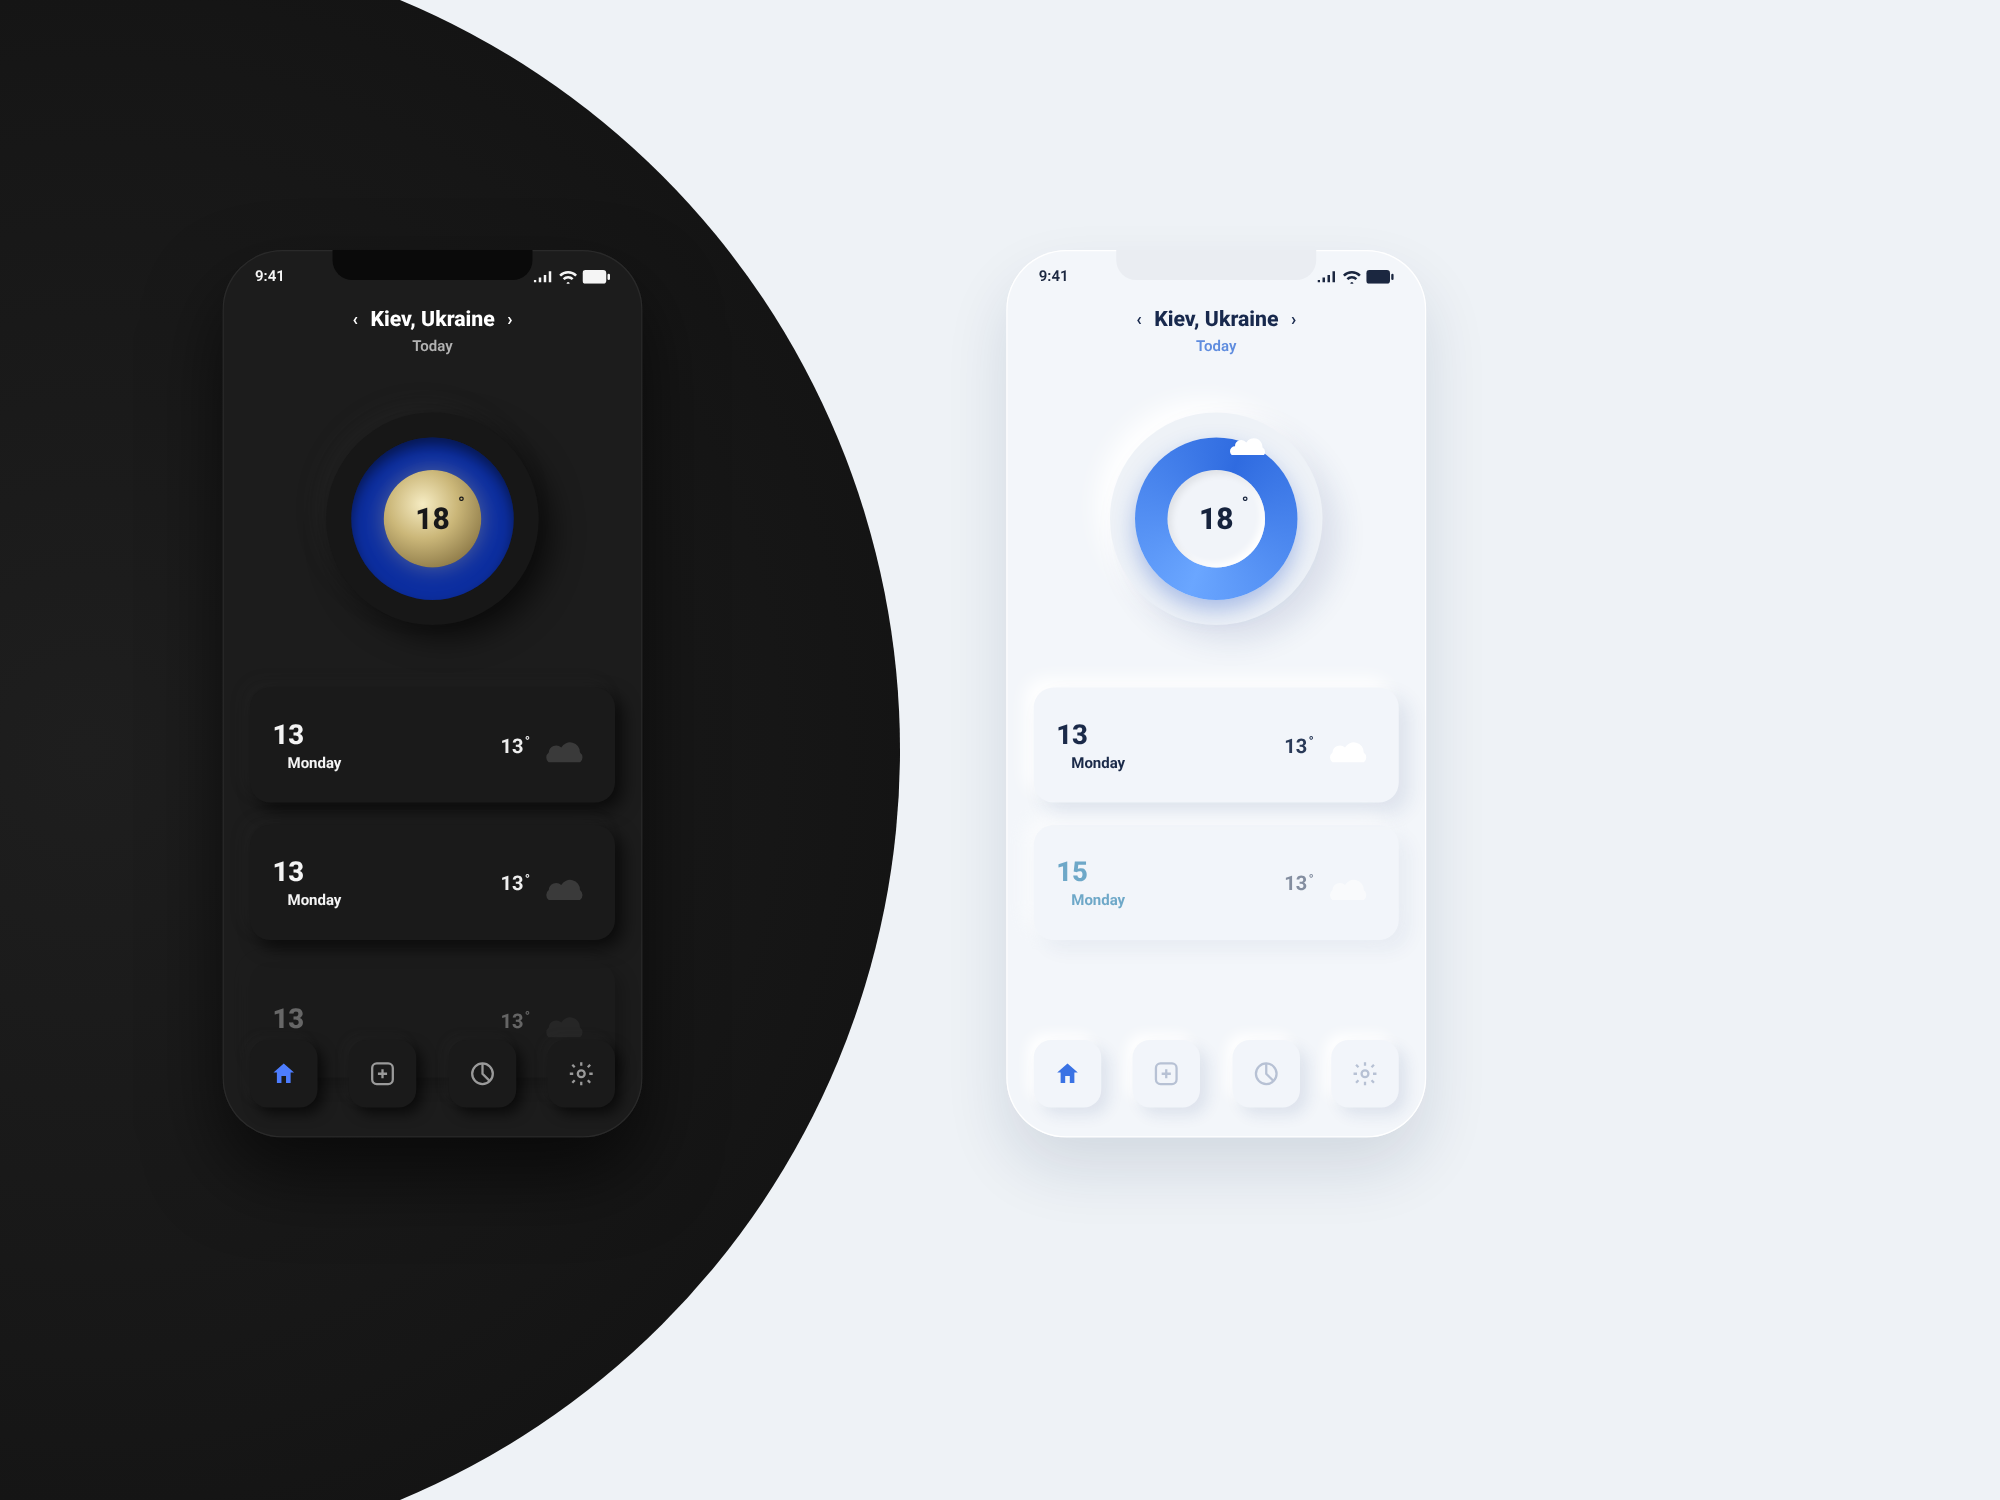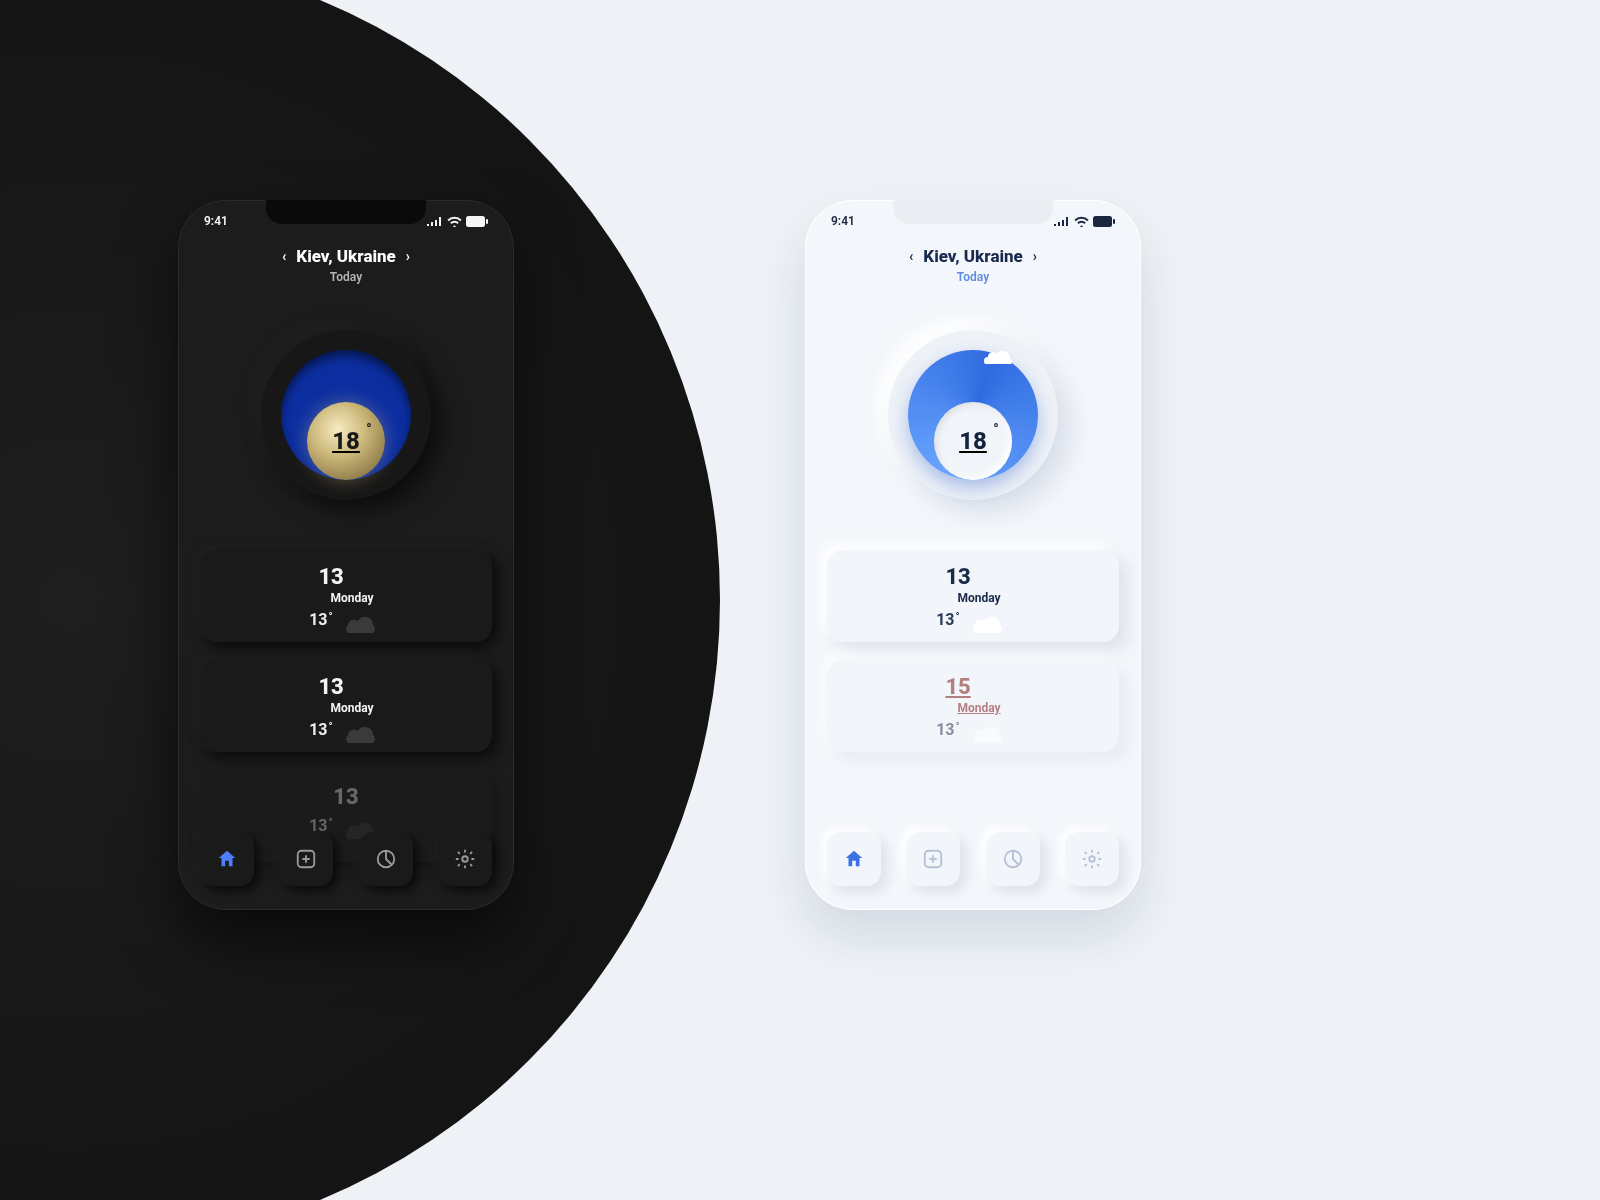--- a/index.html
+++ b/index.html
@@ -21,42 +21,42 @@
   .phone.dark .loc-row { color:#fff; }
   .phone.light .loc-row { color:#18294d; }
   .chev { font-size:14px; font-weight:700; cursor:pointer; }
   .sub { margin-top:4px; font-size:12px; font-weight:600; opacity:.8; }
   .phone.dark .sub { color:#d8d8d8; }
   .phone.light .sub { color:#3a72d8; }
   .dial-wrap { position:absolute; top:115px; left:50%; transform:translateX(-50%); width:200px; height:200px; display:flex; align-items:center; justify-content:center; }
   .dial-outer { width:170px; height:170px; border-radius:50%; display:flex; align-items:center; justify-content:center; }
   .phone.dark .dial-outer { background:#171717; box-shadow: 10px 10px 24px rgba(0,0,0,.6), -8px -8px 18px rgba(60,60,60,.15); }
   .phone.light .dial-outer { background:#eef2f7; box-shadow: 12px 12px 24px rgba(30,60,120,.12), -10px -10px 20px #ffffff; }
-  .dial-ring { width:130px; height:130px; border-radius:50%; display:flex; align-items:flex-end; justify-content:center; position:relative;text-decoration:underline; }
+  .dial-ring { width:130px; height:130px; border-radius:50%; display:flex; align-items:center; justify-content:center; position:relative; }
   .phone.dark .dial-ring { background:#0c2ea0; box-shadow: inset 0 6px 10px rgba(0,0,0,.5); }
   .phone.light .dial-ring { background: conic-gradient(from 200deg,#6aa6ff,#2f6be0,#6aa6ff); box-shadow: 0 8px 18px rgba(40,90,200,.35); }
   .dial-center { width:78px; height:78px; border-radius:50%; display:flex; align-items:center; justify-content:center; position:relative; }
   .phone.dark .dial-center { background: radial-gradient(circle at 40% 35%, #f6ecc3 0%, #cbb779 40%, #6d5a2e 100%); box-shadow: 0 0 18px rgba(255,230,150,.3); }
   .phone.light .dial-center { background:#f1f4f9; box-shadow: inset 3px 3px 6px rgba(0,0,0,.08), inset -3px -3px 6px #fff; }
   .dial-temp { font-weight:800; font-size:24px; position:relative; }
   .phone.dark .dial-temp { color:#18181a; }
   .phone.light .dial-temp { color:#16233d; }
   .dial-temp .deg { position:absolute; top:-6px; right:-12px; font-size:14px; }
   .ring-cloud { position:absolute; top:-12px; right:18px; }
   .cards { position:absolute; top:350px; left:22px; right:22px; display:flex; flex-direction:column; gap:18px; }
-  .card { height:92px; border-radius:16px; padding:14px 18px; display:flex; align-items:center; position:relative;flex-direction:column; }
+  .card { height:92px; border-radius:16px; padding:14px 18px; display:flex; align-items:center; justify-content:space-between; position:relative; }
   .phone.dark .card { background:#1a1a1a; box-shadow: 6px 6px 14px rgba(0,0,0,.6), -5px -5px 12px rgba(70,70,70,.1); }
   .phone.light .card { background:#f2f5fa; box-shadow: 8px 8px 16px rgba(30,60,120,.10), -7px -7px 14px #ffffff; }
   .card .left .date { font-weight:800; font-size:22px; }
   .card .left .day { font-weight:700; font-size:12px; margin-top:2px;margin-left:12px; }
   .phone.dark .card .left { color:#f4f4f4; }
   .phone.light .card .left { color:#1b2a49; }
   .card.faded { opacity:.35; }
   .phone.light .card.faded { opacity:.55; }
-  .phone.light .card.faded .left { color:#7f1d1d;text-decoration:underline; }
+  .phone.light .card.faded .left { color:#0369a1; }
   .card .right { display:flex; align-items:center; gap:8px; font-weight:700; font-size:16px; }
   .phone.dark .card .right { color:#eee; }
   .phone.light .card .right { color:#2a3a58; }
   .tabbar { position:absolute; bottom:24px; left:22px; right:22px; display:flex; justify-content:space-between; }
   .tab { width:54px; height:54px; border-radius:14px; display:flex; align-items:center; justify-content:center; cursor:pointer; }
   .phone.dark .tab { background:#1a1a1a; box-shadow: 5px 5px 10px rgba(0,0,0,.6), -4px -4px 8px rgba(70,70,70,.1); color:#9a9a9a; }
   .phone.light .tab { background:#f2f5fa; box-shadow: 6px 6px 12px rgba(30,60,120,.10), -5px -5px 10px #ffffff; color:#b7c1d4; }
   .phone.dark .tab.active { color:#4d7dff; }
   .phone.light .tab.active { color:#3a72e4; }
   svg { display:block; }

